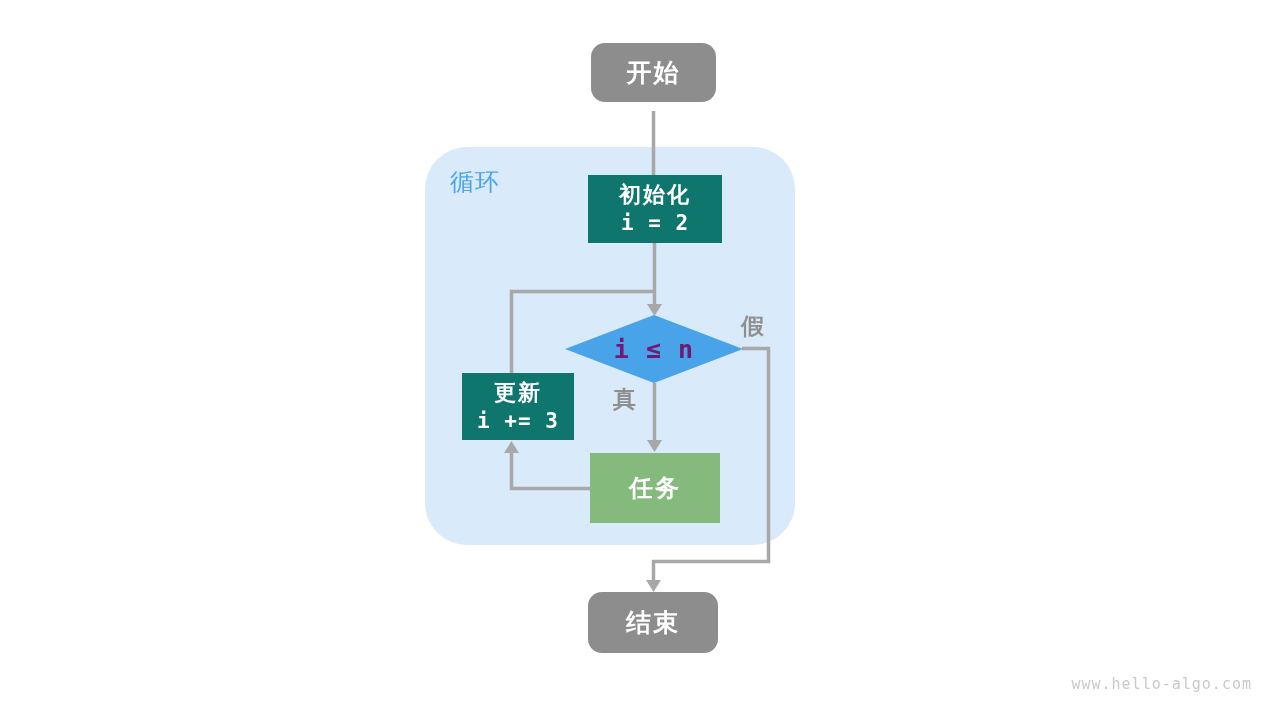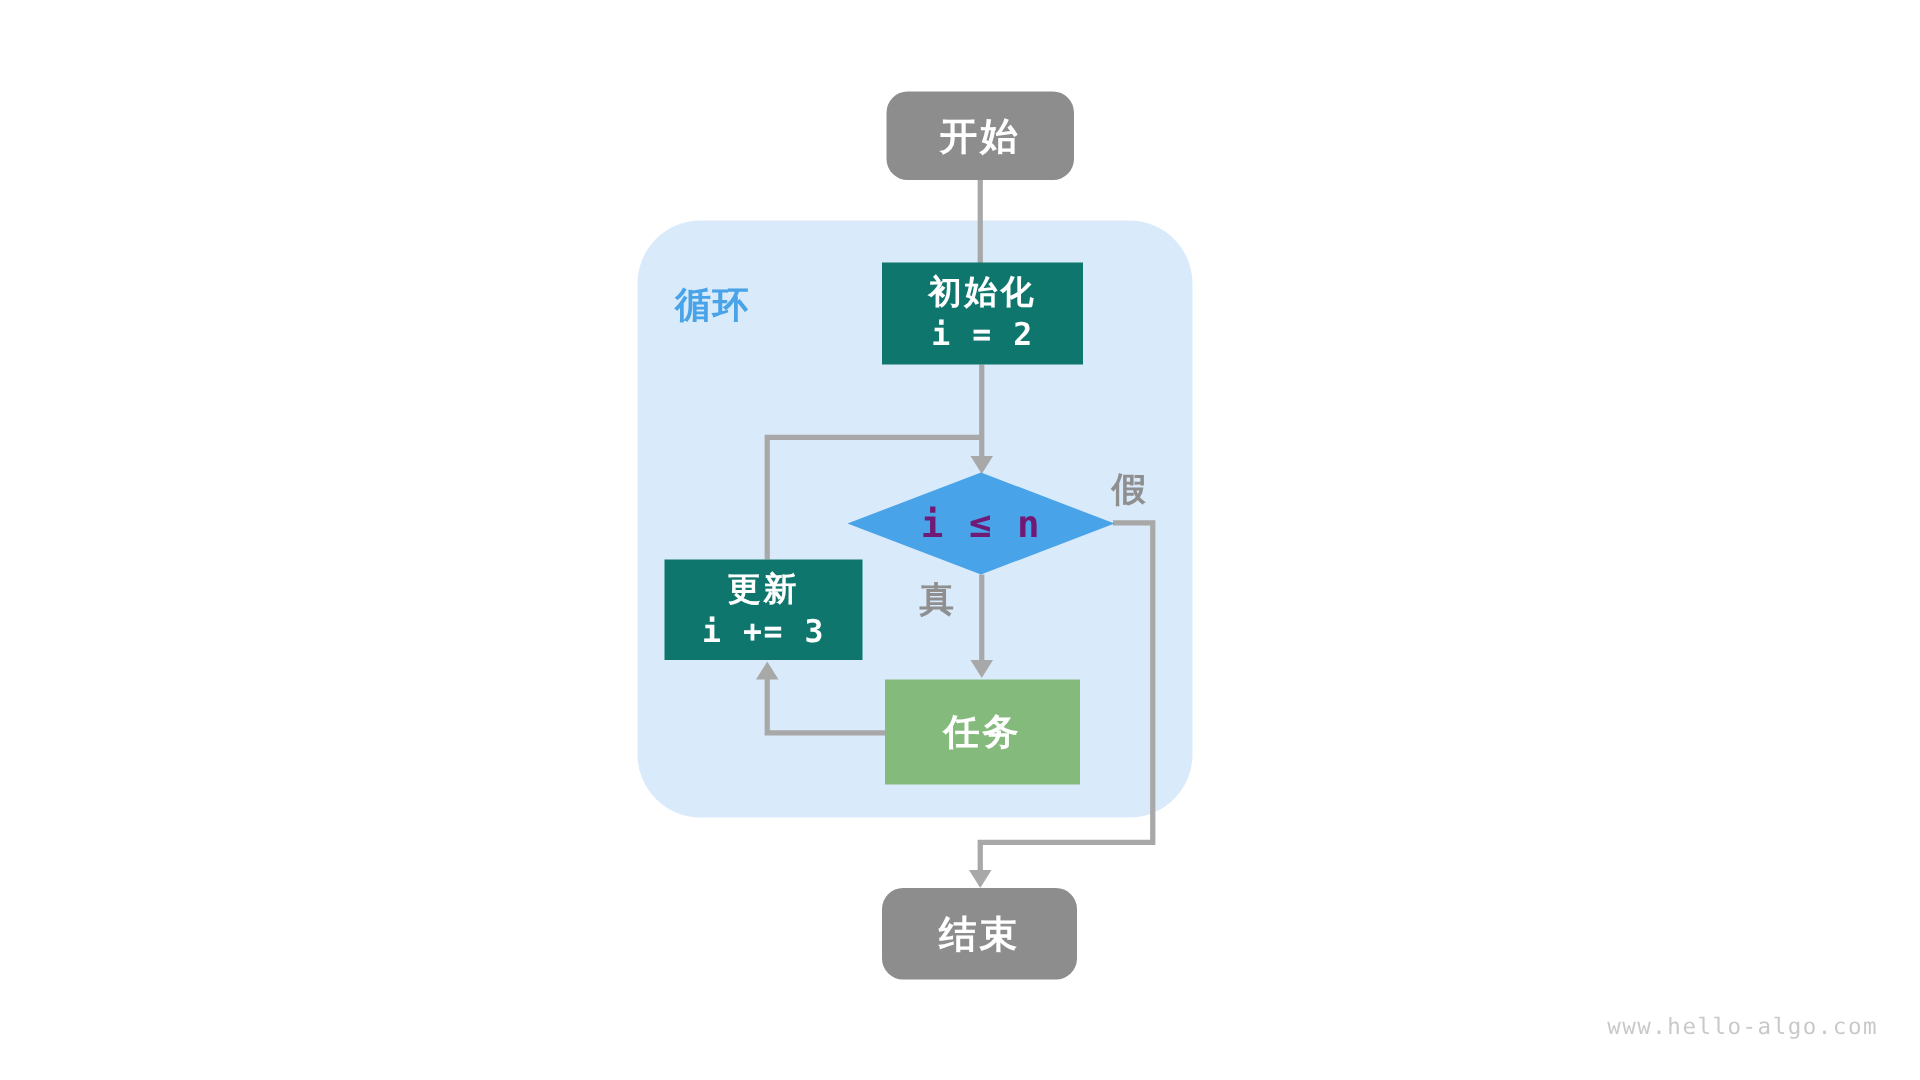--- a/index.html
+++ b/index.html
@@ -15,24 +15,23 @@
     position: absolute;
     left: 425px; top: 147px;
     width: 370px; height: 398px;
     background: #d9eafa;
     border-radius: 42px;
   }
   .loop-label {
     position: absolute;
     left: 450px; top: 166px;
     font-size: 24px;
-    font-weight: bold;
+    font-weight: normal;
     color: #49a3e8;
     letter-spacing: 1px;
-    margin-top: 21px;
   }
   svg.connectors {
     position: absolute;
     left: 0; top: 0;
     width: 1280px; height: 720px;
     pointer-events: none;
   }
   .node {
     position: absolute;
     display: flex;
@@ -123,32 +122,32 @@
     <polygon points="511.5,441 504,453 519,453" fill="#a8a8a8"></polygon>
 
     <path d="M742 348.5 H 768.5 V 561.5 H 653.5 V 582" stroke="#a8a8a8" stroke-width="3.5"></path>
     <polygon points="653.5,592 646,580 661,580" fill="#a8a8a8"></polygon>
 
     <polygon points="565,349 654,315 743,349 654,383" fill="#49a3e8"></polygon>
   </svg>
 
   <div class="loop-label">循环</div>
 
-  <div class="node terminal" style="left:591px; top:61px; width:125px; height:59px;">
+  <div class="node terminal" style="left:591px; top:43px; width:125px; height:59px;">
     <span>开始</span>
   </div>
 
   <div class="node process-blue" style="left:588px; top:175px; width:134px; height:68px;">
     <span class="cn-line">初始化</span>
     <span class="code-line">i = 2</span>
   </div>
 
   <div class="diamond-label">i ≤ n</div>
 
-  <div class="node process-blue" style="left:443px; top:373px; width:132px; height:67px;">
+  <div class="node process-blue" style="left:462px; top:373px; width:112px; height:67px;">
     <span class="cn-line">更新</span>
     <span class="code-line">i += 3</span>
   </div>
 
   <div class="node task-green single-label" style="left:590px; top:453px; width:130px; height:70px;">
     <span>任务</span>
   </div>
 
   <div class="node terminal" style="left:588px; top:592px; width:130px; height:61px;">
     <span>结束</span>

